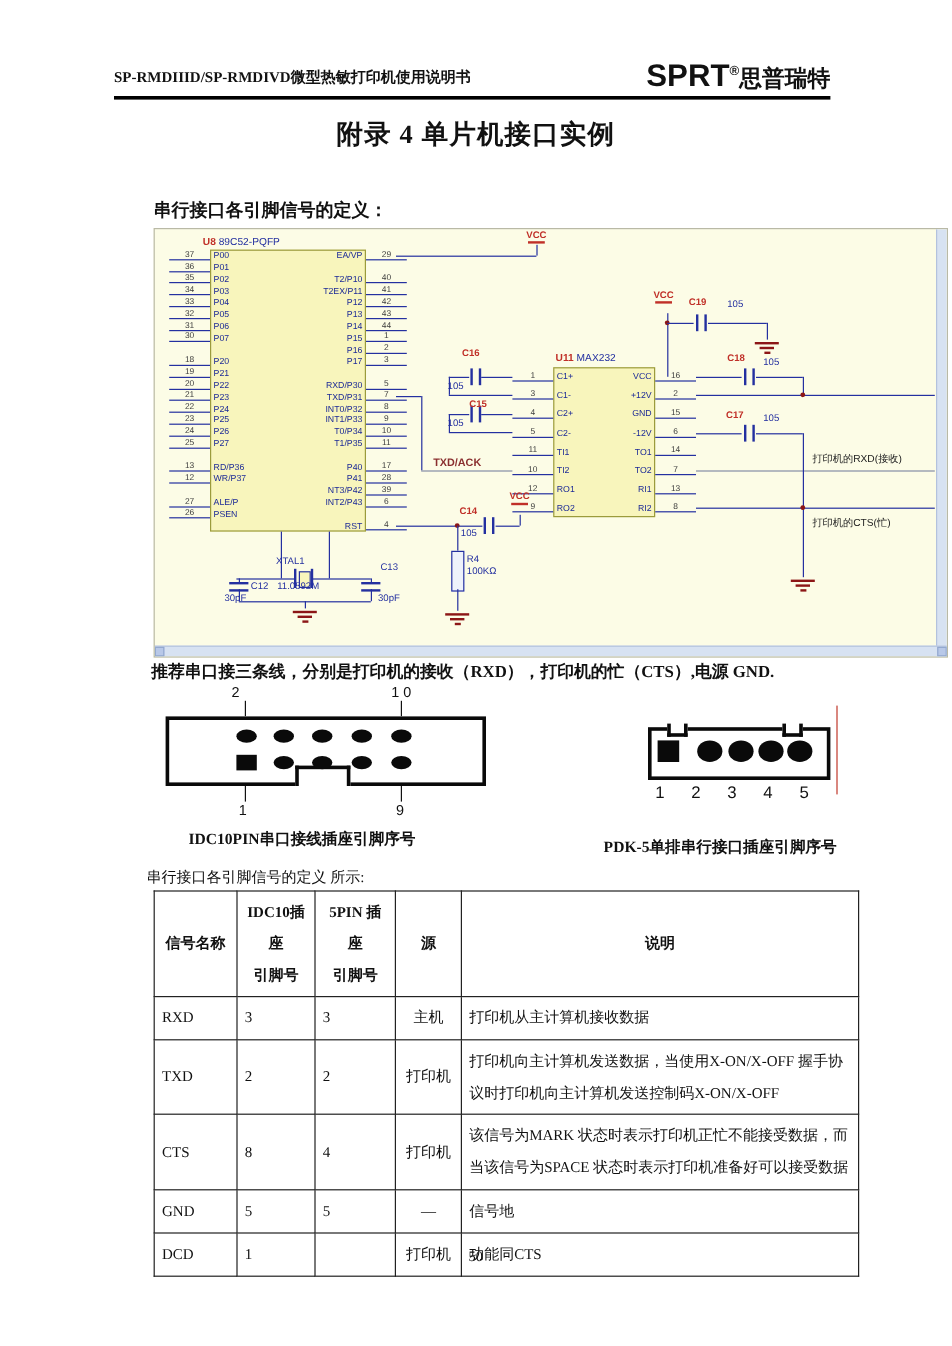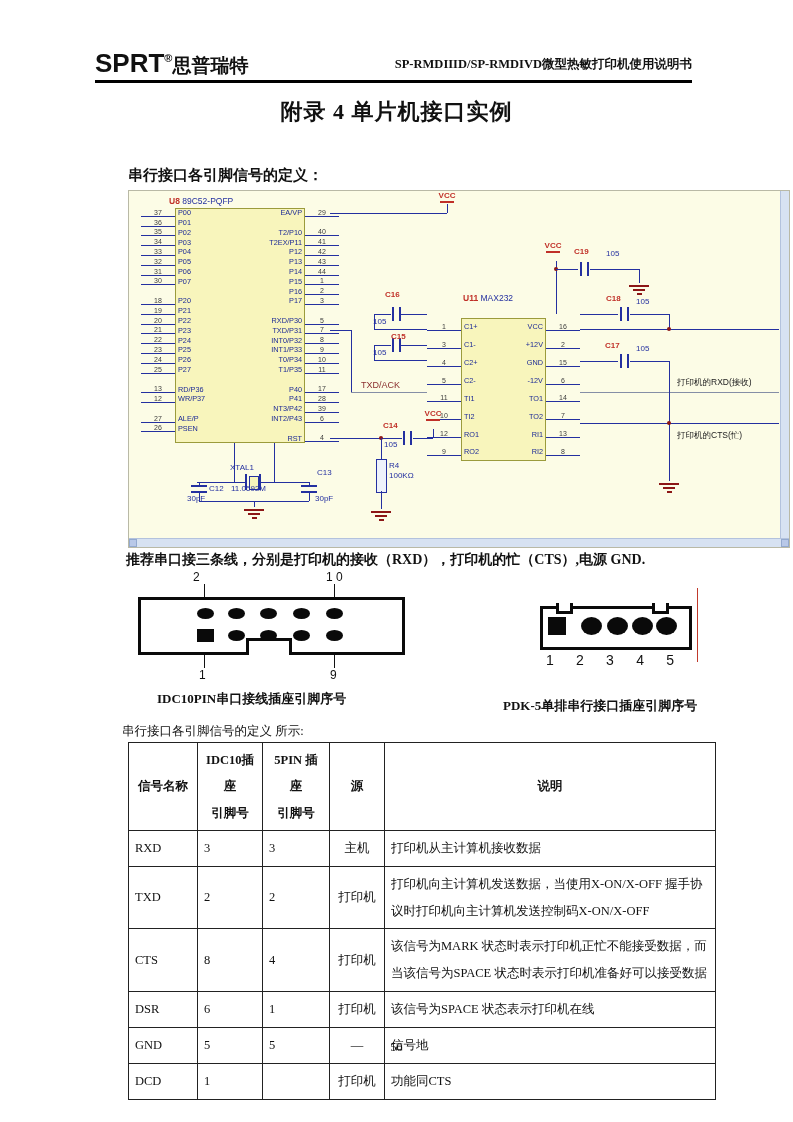--- a/index.html
+++ b/index.html
@@ -21,21 +21,21 @@
 
   
   #schem{left:128px;top:190px;width:660px;height:356px;background:#fcfce6;border:1px solid #b9b9a6;overflow:hidden;font-family:"Liberation Sans",sans-serif;}
   .hw{position:absolute;height:1px;background:#2430a0;}
   .vw{position:absolute;width:1px;background:#2430a0;}
   .gray{background:#858ea6;}
   .dot{position:absolute;width:4px;height:4px;border-radius:2px;background:#8c1616;}
   .ref{position:absolute;color:#c03028;font-size:8px;font-weight:bold;white-space:nowrap;}
   .val{position:absolute;color:#2430a0;font-size:8px;white-space:nowrap;}
   .blk{position:absolute;color:#222;font-size:8.5px;white-space:nowrap;}
-  .netlab{position:absolute;color:#8a2f2f;font-size:9px;font-weight:normal;white-space:nowrap;}
+  .netlab{position:absolute;color:#8a2f2f;font-size:9px;font-weight:bold;white-space:nowrap;}
 
   .chip{position:absolute;}
   .chipbg{position:absolute;left:34px;right:34px;top:0;bottom:0;background:#f8f5bc;border:1.5px solid #9b9b3c;}
   .crows{position:absolute;left:0;right:0;top:0;bottom:0;display:flex;flex-direction:column;}
   .crow{flex:1;display:flex;align-items:center;}
   .pnum{width:34px;font-size:7px;color:#3c3c3c;text-align:center;line-height:1;align-self:center;}
   .pnum.has{border-bottom:1px solid #2430a0;}
   .cbody{flex:1;display:flex;padding:0 3px;align-items:center;min-width:0;}
   .pname{font-size:7.3px;color:#1c2a96;line-height:1;white-space:nowrap;}
   .pname.r{margin-left:auto;}
@@ -79,22 +79,22 @@
   #pintable .c0{width:56px;} #pintable .c1{width:52px;} #pintable .c2{width:54px;} #pintable .c3{width:42px;text-align:center;} #pintable .c4{width:318px;}
   #pintable th.c4,{text-align:center;}
   #pintable td.desc{line-height:2.15;margin-left:36px;}
   #pintable th{height:52px;}
   #pintable tr.short td{height:24px;}
 </style>
 </head>
 <body>
 
 <div class="abs" id="header">
+  <div id="doctitle">SP-RMDIIID/SP-RMDIVD微型热敏打印机使用说明书</div>
   <div id="logo"><span>SPRT</span><sup>®</sup><span class="cn">思普瑞特</span></div>
-  <div id="doctitle">SP-RMDIIID/SP-RMDIVD微型热敏打印机使用说明书</div>
 </div>
 
 <div class="abs" id="pagetitle">附录 4 单片机接口实例</div>
 <div class="abs" id="seclabel">串行接口各引脚信号的定义：</div>
 
 <div class="abs" id="schem">
 
   <div class="chiplab" style="left:40px;top:5px;">
     <span class="r">U8</span>
     <span class="p">89C52-PQFP</span>
@@ -317,21 +317,21 @@
     </span>
     <span class="pnum r has">4</span>
   </div>
 </div>
   </div>
 
   <div class="chiplab" style="left:334px;top:102px;">
     <span class="r">U11</span>
     <span class="p">MAX232</span>
   </div>
-  <div class="chip" id="max-chip" style="left:298px;top:127px;width:153px;height:143px;">
+  <div class="chip" id="max-chip" style="left:298px;top:115px;width:153px;height:125px;">
     <div class="chipbg"></div>
     <div class="crows" id="max-rows">
   <div class="crow">
     <span class="pnum l has">1</span>
     <span class="cbody">
       <span class="pname l">C1+</span>
       <span class="pname r">VCC</span>
     </span>
     <span class="pnum r has">16</span>
   </div>
@@ -635,27 +635,20 @@
         <td class="c4 desc">打印机向主计算机发送数据，当使用X-ON/X-OFF 握手协议时打印机向主计算机发送控制码X-ON/X-OFF</td>
       </tr>
       <tr>
         <td class="c0">CTS</td>
         <td class="c1">8</td>
         <td class="c2">4</td>
         <td class="c3">打印机</td>
         <td class="c4 desc">该信号为MARK 状态时表示打印机正忙不能接受数据，而当该信号为SPACE 状态时表示打印机准备好可以接受数据</td>
       </tr>
       <tr class="short">
-        <td class="c0">DSR</td>
-        <td class="c1">6</td>
-        <td class="c2">1</td>
-        <td class="c3">打印机</td>
-        <td class="c4 desc">该信号为SPACE 状态表示打印机在线</td>
-      </tr>
-      <tr class="short">
         <td class="c0">GND</td>
         <td class="c1">5</td>
         <td class="c2">5</td>
         <td class="c3">—</td>
         <td class="c4 desc">信号地</td>
       </tr>
       <tr class="short">
         <td class="c0">DCD</td>
         <td class="c1">1</td>
         <td class="c2"></td>

